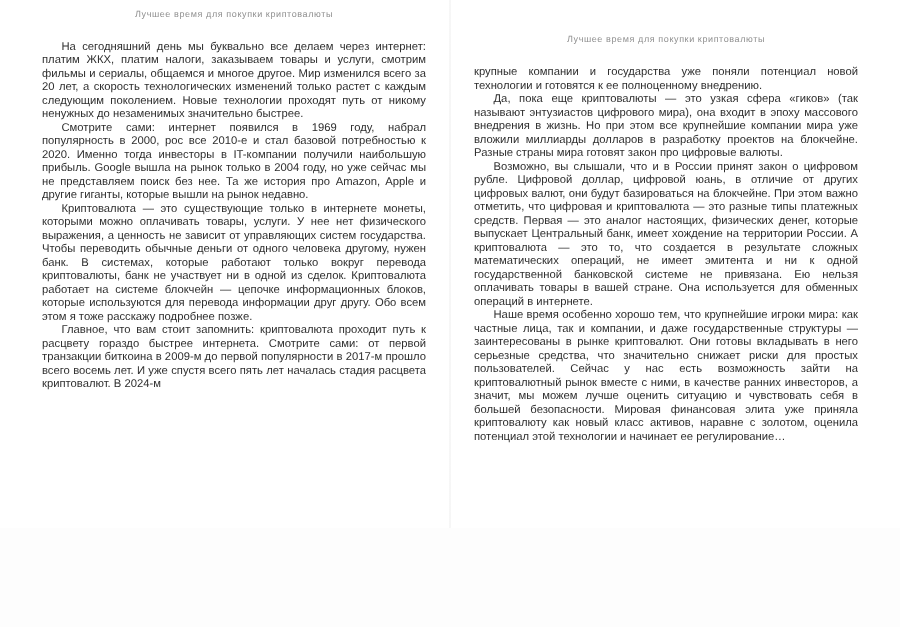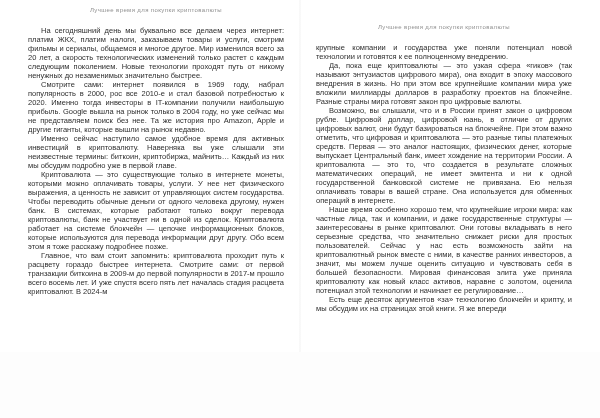--- a/index.html
+++ b/index.html
@@ -72,31 +72,29 @@
 <body>
 
 <div class="spread">
   <div class="spine"></div>
 
   <div class="page page--left">
     <div class="running-head">Лучшее время для покупки криптовалюты</div>
     <div class="body">
         <p>На сегодняшний день мы буквально все делаем через интернет: платим ЖКХ, платим налоги, заказываем товары и услуги, смотрим фильмы и сериалы, общаемся и многое другое. Мир изменился всего за 20 лет, а скорость технологических изменений только растет с каждым следующим поколением. Новые технологии проходят путь от никому ненужных до незаменимых значительно быстрее.</p>
         <p>Смотрите сами: интернет появился в 1969 году, набрал популярность в 2000, рос все 2010-е и стал базовой потребностью к 2020. Именно тогда инвесторы в IT-компании получили наибольшую прибыль. Google вышла на рынок только в 2004 году, но уже сейчас мы не представляем поиск без нее. Та же история про Amazon, Apple и другие гиганты, которые вышли на рынок недавно.</p>
-        <p>Именно сейчас наступило самое удобное время для активных инвестиций в криптовалюту. Наверняка вы уже слышали эти неизвестные термины: биткоин, криптобиржа, майнить… Каждый из них мы обсудим подробно уже в первой главе.</p>
         <p>Криптовалюта — это существующие только в интернете монеты, которыми можно оплачивать товары, услуги. У нее нет физического выражения, а ценность не зависит от управляющих систем государства. Чтобы переводить обычные деньги от одного человека другому, нужен банк. В системах, которые работают только вокруг перевода криптовалюты, банк не участвует ни в одной из сделок. Криптовалюта работает на системе блокчейн — цепочке информационных блоков, которые используются для перевода информации друг другу. Обо всем этом я тоже расскажу подробнее позже.</p>
         <p>Главное, что вам стоит запомнить: криптовалюта проходит путь к расцвету гораздо быстрее интернета. Смотрите сами: от первой транзакции биткоина в 2009-м до первой популярности в 2017-м прошло всего восемь лет. И уже спустя всего пять лет началась стадия расцвета криптовалют. В 2024-м</p>
       </div>
     <div class="page-number">11</div>
   </div>
 
   <div class="page page--right">
     <div class="running-head">Лучшее время для покупки криптовалюты</div>
     <div class="body">
         <p>крупные компании и государства уже поняли потенциал новой технологии и готовятся к ее полноценному внедрению.</p>
         <p>Да, пока еще криптовалюты — это узкая сфера «гиков» (так называют энтузиастов цифрового мира), она входит в эпоху массового внедрения в жизнь. Но при этом все крупнейшие компании мира уже вложили миллиарды долларов в разработку проектов на блокчейне. Разные страны мира готовят закон про цифровые валюты.</p>
         <p>Возможно, вы слышали, что и в России принят закон о цифровом рубле. Цифровой доллар, цифровой юань, в отличие от других цифровых валют, они будут базироваться на блокчейне. При этом важно отметить, что цифровая и криптовалюта — это разные типы платежных средств. Первая — это аналог настоящих, физических денег, которые выпускает Центральный банк, имеет хождение на территории России. А криптовалюта — это то, что создается в результате сложных математических операций, не имеет эмитента и ни к одной государственной банковской системе не привязана. Ею нельзя оплачивать товары в вашей стране. Она используется для обменных операций в интернете.</p>
         <p>Наше время особенно хорошо тем, что крупнейшие игроки мира: как частные лица, так и компании, и даже государственные структуры — заинтересованы в рынке криптовалют. Они готовы вкладывать в него серьезные средства, что значительно снижает риски для простых пользователей. Сейчас у нас есть возможность зайти на криптовалютный рынок вместе с ними, в качестве ранних инвесторов, а значит, мы можем лучше оценить ситуацию и чувствовать себя в большей безопасности. Мировая финансовая элита уже приняла криптовалюту как новый класс активов, наравне с золотом, оценила потенциал этой технологии и начинает ее регулирование…</p>
-        <p>Есть еще десяток аргументов «за» технологию блокчейн и крипту, и мы обсудим их на страницах этой книги. Я же впереди</p>
       </div>
     <div class="page-number">12</div>
   </div>
 </div>
 
 </body></html>

